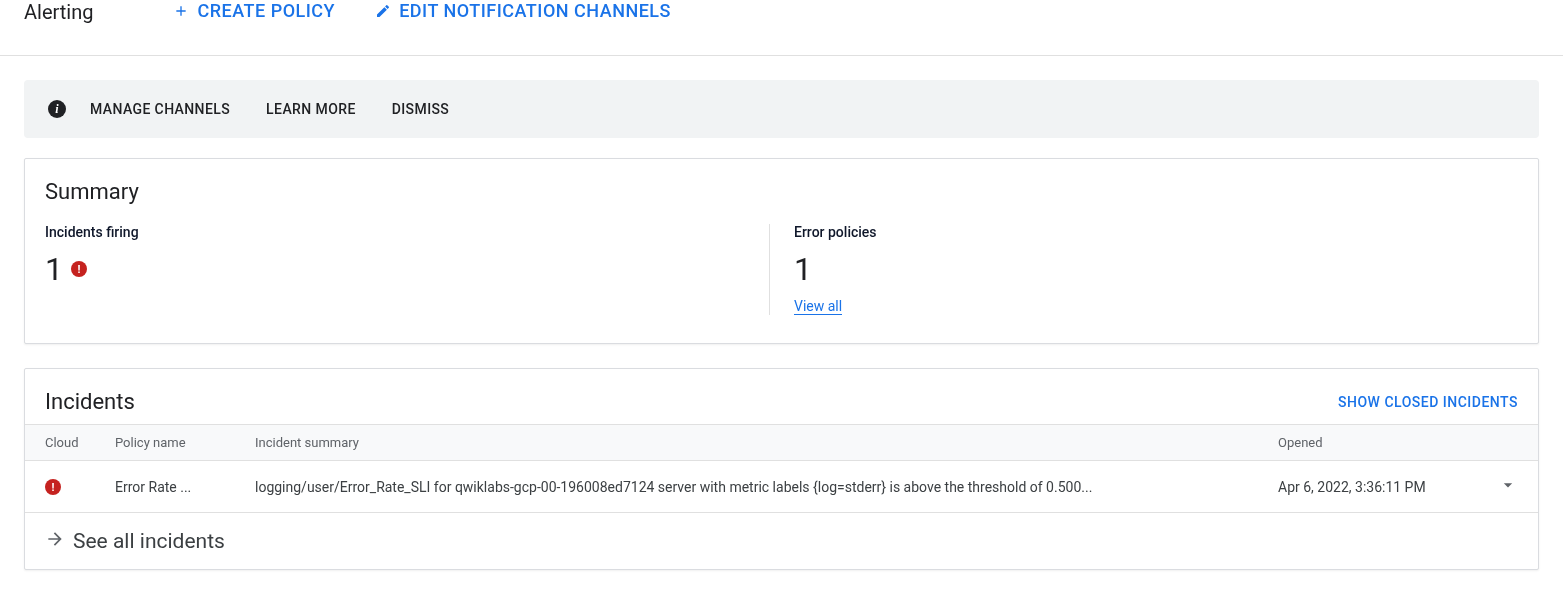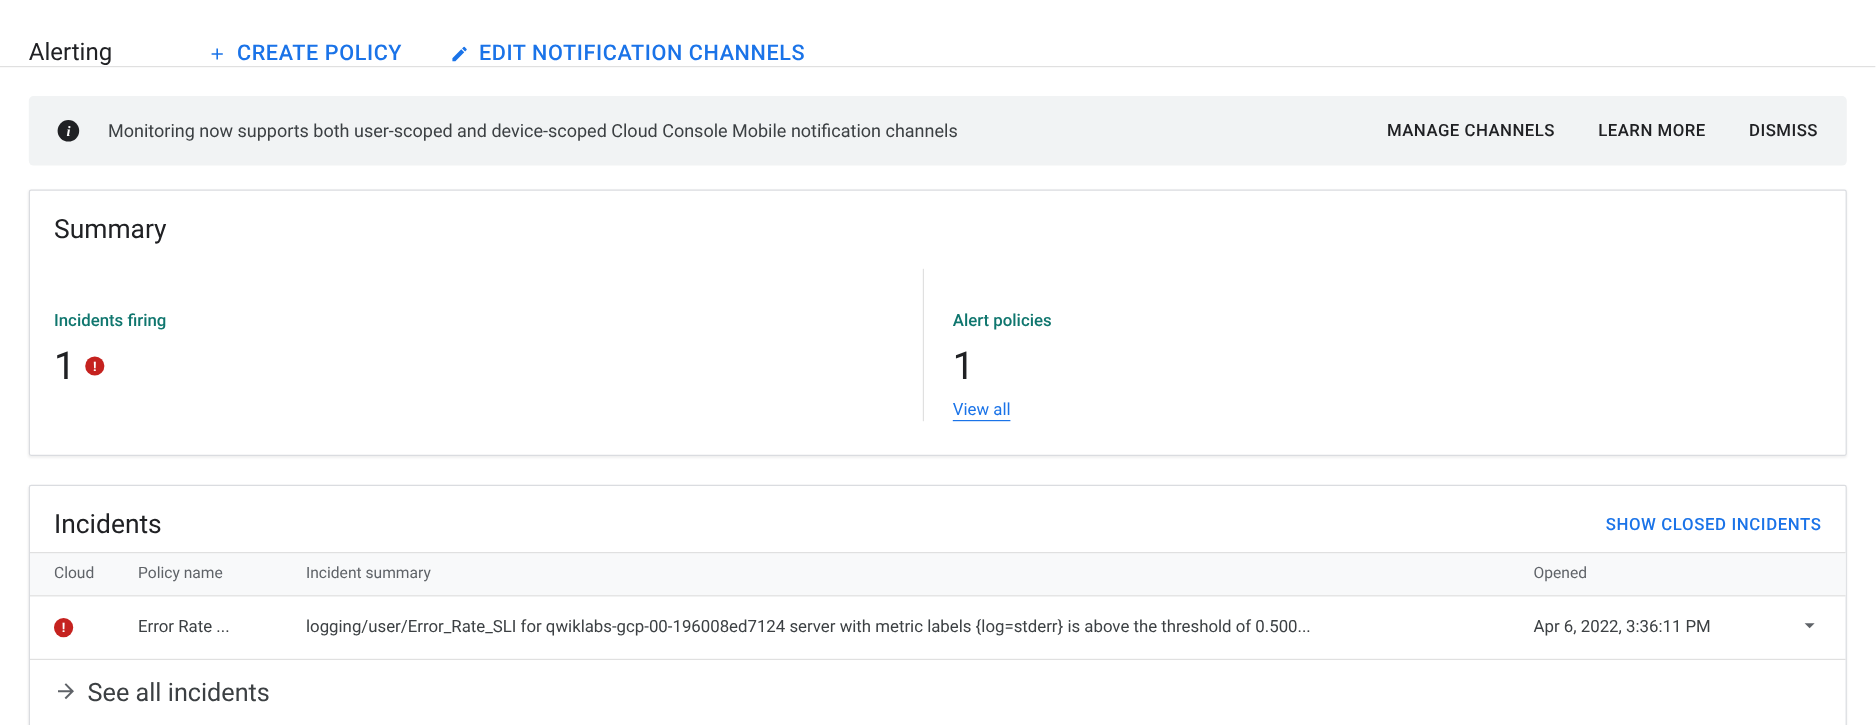--- a/index.html
+++ b/index.html
@@ -5,21 +5,21 @@
 * { box-sizing: border-box; margin: 0; padding: 0; }
 body {
   font-family: Roboto, "Helvetica Neue", Arial, sans-serif;
   background: #fff;
   color: #202124;
   font-size: 14px;
   width: 1563px;
 }
 .toolbar {
   display: flex;
-  align-items: flex-end;
+  align-items: flex-start;
   height: 56px;
   padding: 0 24px;
   border-bottom: 1px solid #e0e0e0;
 }
 .toolbar-title {
   font-size: 20px;
   font-weight: 400;
   color: #202124;
   margin-right: 80px;
 }
@@ -69,21 +69,21 @@
   margin-bottom: 24px;
   background: #fff;
 }
 .card-title {
   font-size: 22px; font-weight: 400; color: #202124;
   padding: 20px 20px 10px 20px;
 }
 .summary-row { display: flex; padding: 10px 20px 28px 20px; }
 .summary-col { flex: 1; padding: 0 0 0 0; }
 .summary-col + .summary-col { border-left: 1px solid #e0e0e0; padding-left: 24px; }
-.summary-label { font-size: 14px; font-weight: 500; color: #0f766e; margin-bottom: 10px; margin-top: 36px; }
+.summary-label { font-size: 14px; font-weight: 500; color: #0f172a; margin-bottom: 10px; }
 .summary-value { font-size: 32px; font-weight: 400; display: flex; align-items: center; gap: 8px; }
 .alert-dot {
   width: 16px; height: 16px; border-radius: 50%;
   background: #c5221f; color: #fff;
   display: inline-flex; align-items: center; justify-content: center;
   font-size: 11px; font-weight: 700;
 }
 .view-all {
   color: #1a73e8; font-size: 14px; margin-top: 10px;
   border-bottom: 1px solid #1a73e8; display: inline-block; cursor: pointer;
@@ -142,40 +142,39 @@
         <path d="M3 17.25V21h3.75L17.81 9.94l-3.75-3.75L3 17.25zM20.71 7.04a1 1 0 0 0 0-1.41l-2.34-2.34a1 1 0 0 0-1.41 0l-1.83 1.83 3.75 3.75 1.83-1.83z"></path>
       </svg>
     <span>EDIT NOTIFICATION CHANNELS</span>
   </div>
 </div>
 
 <div class="content">
 
   <div class="banner">
     <span class="banner-icon">i</span>
-    <span class="banner-text">Monitoring now supports both user-scoped and device-scoped Cloud Console Mobile notification channels</span>
     <div class="banner-actions">
       <span class="banner-btn">MANAGE CHANNELS</span>
       <span class="banner-btn">LEARN MORE</span>
       <span class="banner-btn">DISMISS</span>
     </div>
   </div>
 
   <div class="card">
     <div class="card-title">Summary</div>
     <div class="summary-row">
       <div class="summary-col">
         <div class="summary-label">Incidents firing</div>
         <div class="summary-value">
           <span>1</span>
           <span class="alert-dot">!</span>
         </div>
       </div>
       <div class="summary-col">
-        <div class="summary-label">Alert policies</div>
+        <div class="summary-label">Error policies</div>
         <div class="summary-value">1</div>
         <div class="view-all">View all</div>
       </div>
     </div>
   </div>
 
   <div class="card">
     <div class="incidents-header">
       <div class="inc-title">Incidents</div>
       <div class="show-closed">SHOW CLOSED INCIDENTS</div>

